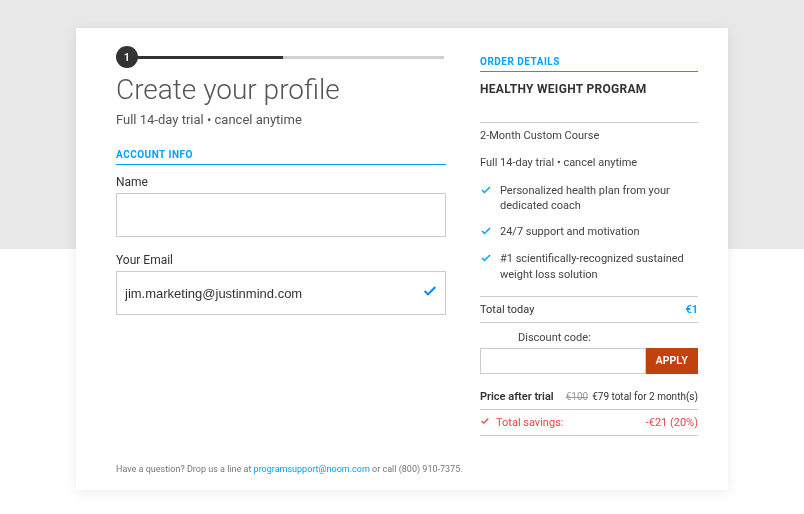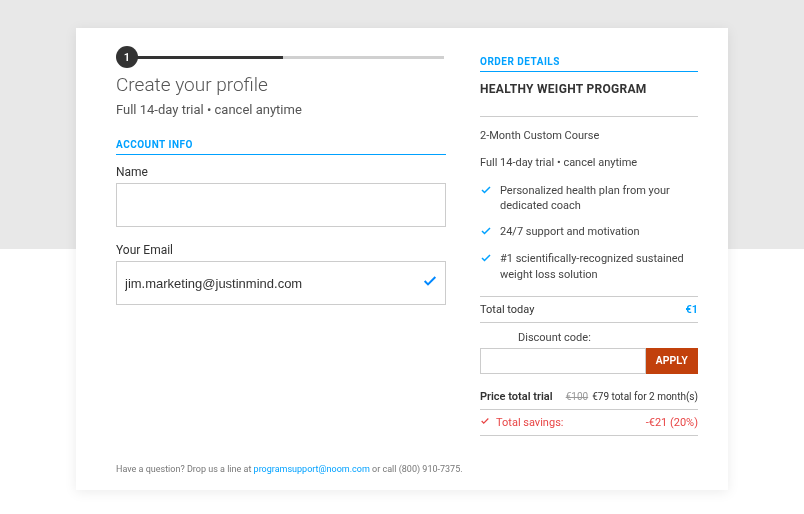--- a/index.html
+++ b/index.html
@@ -61,21 +61,21 @@
     background: #333;
     color: #fff;
     border-radius: 50%;
     display: flex;
     align-items: center;
     justify-content: center;
     font-size: 11px;
     font-weight: 600;
   }
   h1.title {
-    font-size: 19px;
+    font-size: 28px;
     font-weight: 300;
     color: #555;
     margin-bottom: 6px;
   }
   .subtitle {
     font-size: 13px;
     color: #555;
     margin-bottom: 22px;
   }
   .section-label {
@@ -139,22 +139,22 @@
     font-weight: 700;
     border-bottom: 1px solid #00a1ff;
     padding-bottom: 4px;
     margin-bottom: 10px;
   }
   .program-name {
     font-size: 12px;
     font-weight: 700;
     letter-spacing: 0.3px;
     border-bottom: 1px solid #ccc;
-    padding-bottom: 20px;
-    margin-bottom: 12px;
+    padding-bottom: 26px;
+    margin-bottom: 6px;
   }
   .detail-line {
     font-size: 11px;
     color: #444;
     margin-bottom: 14px;
   }
   .feature {
     display: flex;
     gap: 8px;
     font-size: 11px;
@@ -285,21 +285,21 @@
       <span class="total-val">€1</span>
     </div>
 
     <div class="discount-label">Discount code:</div>
     <div class="discount-row">
       <input type="text" style="">
       <button class="apply-btn">APPLY</button>
     </div>
 
     <div class="price-row">
-      <span style="font-weight:600">Price total trial</span>
+      <span style="font-weight:600">Price after trial</span>
       <span class="price-detail">
         <span class="strike">€100</span><span>€79 total for 2 month(s)</span>
       </span>
     </div>
 
     <div class="savings-row">
       <span>
         <span class="tick-red"><svg width="10" height="10" viewBox="0 0 24 24" fill="none" stroke="currentColor" stroke-width="3">
               <polyline points="4 12 9 17 20 6"></polyline>
             </svg></span><span>Total savings:</span>

